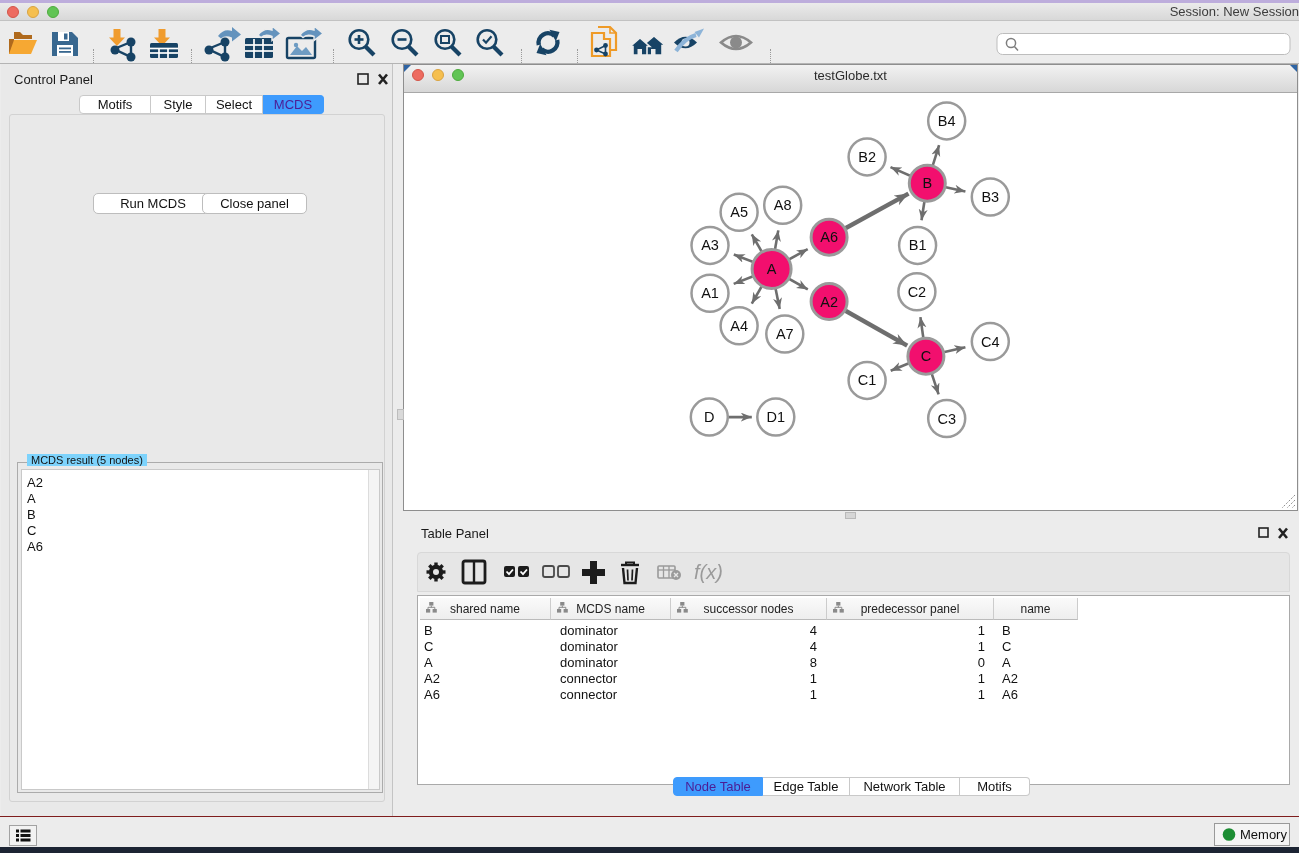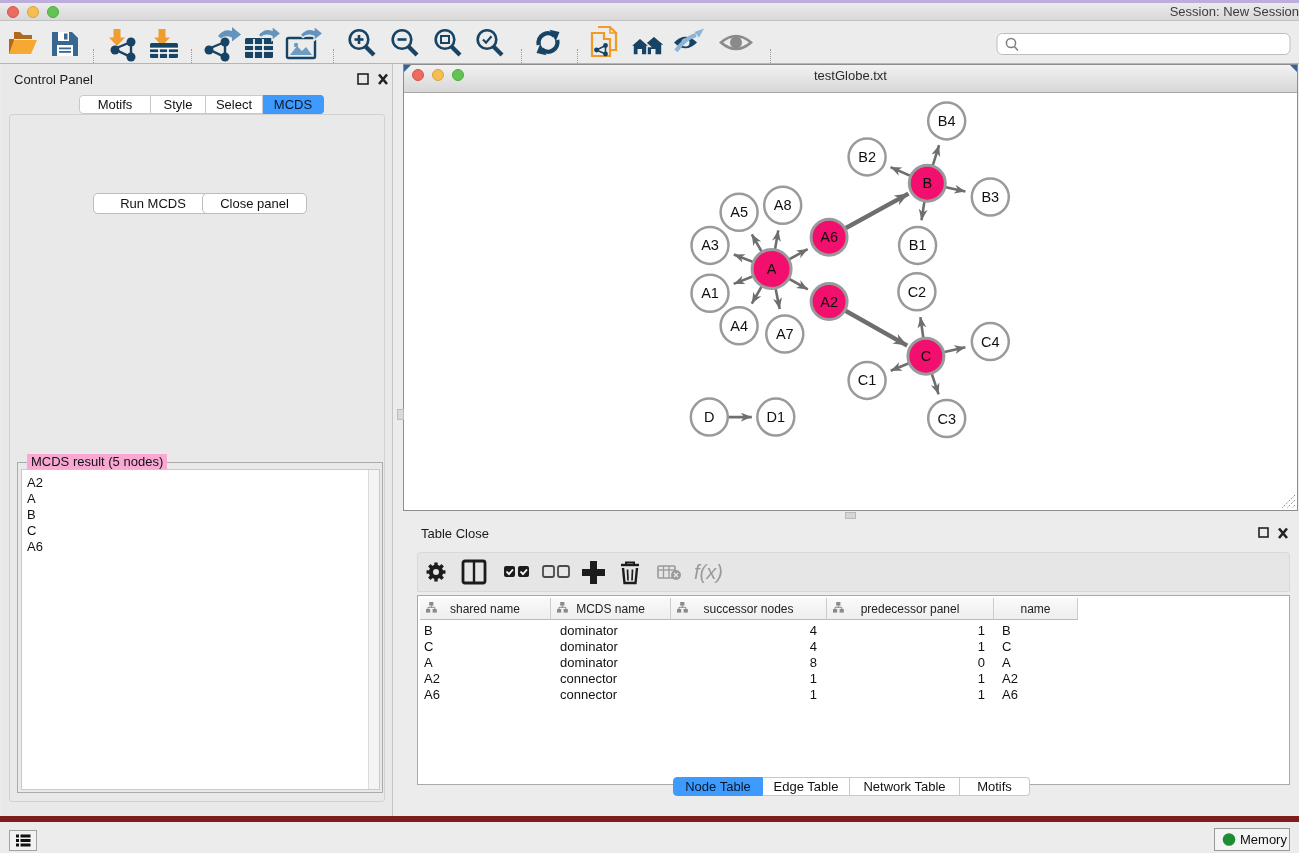--- a/index.html
+++ b/index.html
@@ -17,47 +17,47 @@
 #toolbar { left:0; top:21px; width:1299px; height:43px; background:#ececec; border-bottom:1px solid #b4b4b4; }
 .tsep { position:absolute; top:28px; height:30px; width:0; border-left:1px dotted #9a9a9a; }
 
 #cpanel { left:1px; top:64px; width:392px; height:752px; background:#e9e9e9; border-right:1px solid #c4c4c4; }
 #cpHead { position:absolute; left:0; top:0; width:100%; height:32px; }
 #cpHead .t { position:absolute; left:13px; top:8px; font-size:13px; color:#1a1a1a; }
 .tabrow { position:absolute; display:flex; }
 .tab { height:19px; line-height:18px; font-size:13px; text-align:center; background:#fff; border:1px solid #c9c9c9; border-left:none; color:#111; }
 .tab.first { border-left:1px solid #c9c9c9; border-radius:4px 0 0 4px; }
 .tab.last { border-radius:0 4px 4px 0; }
-.tab.sel { background:#3e9bfd; color:#0f172a; border-color:#3e9bfd; }
+.tab.sel { background:#3e9bfd; color:#4c1d95; border-color:#3e9bfd; }
 #cpInner { position:absolute; left:8px; top:50px; width:376px; height:688px; background:#e9e9e9; border:1px solid #d2d2d2; border-radius:3px; }
 .btn { position:absolute; background:#fff; border:1px solid #bdbdbd; border-radius:5px; font-size:13px; color:#111; text-align:center; }
 
 #combo { position:absolute; left:43px; top:96px; width:312px; height:20px; background:#fff; border:1px solid #b9b9b9; border-radius:5px; }
 #combo .txt { position:absolute; left:12px; top:2px; font-size:13px; color:#111; }
 #combo .step { position:absolute; right:-1px; top:-1px; width:20px; height:20px; border-radius:4px; background:linear-gradient(#6fb5fd,#2e8bfb); }
 
 #grp { position:absolute; left:16px; top:398px; width:366px; height:331px; border:1px solid #ababab; }
-#grp .lbl { position:absolute; left:9px; top:-9px; background:#f9a8d4; padding:0 4px; font-size:13px; color:#111; }
+#grp .lbl { position:absolute; left:9px; top:-9px; background:#7dd3fc; padding:0 4px; font-size:11px; color:#111; }
 #grpList { position:absolute; left:3px; top:6px; width:359px; height:321px; background:#fff; border:1px solid #c9c9c9; }
 #grpList .sb { position:absolute; right:0; top:0; width:11px; height:100%; background:#f4f4f4; border-left:1px solid #dcdcdc; }
 #grpList .it { position:absolute; left:5px; font-size:13px; color:#111; }
 
 #gwin { left:403px; top:64px; width:895px; height:447px; background:#fff; border:1px solid #8e8e8e; }
 #gtitle { position:absolute; left:0; top:0; width:100%; height:28px; background:linear-gradient(#f2f2f2,#d7d7d7); border-bottom:1px solid #a8a8a8; }
 #gtitle .t { width:100%; text-align:center; font-size:13px; color:#2b2b2b; line-height:21px; }
 
 #tpanel { left:403px; top:521px; width:896px; height:295px; background:#ececec; }
 #tpanel .t { position:absolute; left:18px; top:5px; font-size:13px; color:#1a1a1a; }
 #ttool { position:absolute; left:14px; top:31px; width:873px; height:40px; background:#e6e6e6; border:1px solid #d8d8d8; border-radius:4px 4px 0 0; }
 #ttable { position:absolute; left:14px; top:74px; width:873px; height:190px; background:#fff; border:1px solid #a9a9a9; }
 .thead { position:absolute; top:2px; height:22px; background:linear-gradient(#fafafa,#eee); border-right:1px solid #ccc; border-bottom:1px solid #bbb; }
 .thead .tx { width:100%; text-align:center; font-size:12px; color:#222; line-height:22px; }
 .trow { position:absolute; height:16px; font-size:13px; color:#111; }
 
-#sbar { left:0; top:816px; width:1299px; height:37px; background:#ececec; border-top:6px solid #7f1d1d; }
+#sbar { left:0; top:816px; width:1299px; height:31px; background:#ececec; border-top:1px solid #7f1d1d; }
 .fl { position:absolute; width:12px; height:12px; border-radius:50%; }
 svg text { font-family:"Liberation Sans", sans-serif; }
 </style>
 </head>
 <body>
 <div class="abs" id="deskTop"></div>
 <div class="abs" id="deskBot"></div>
 <div class="abs" id="titlebar">
   <div class="title">Session: New Session</div>
   <div class="tl" style="left:7px;background:#ed6b60;border:1px solid #d35549;"></div>
@@ -322,21 +322,21 @@
     </svg>
 
   <svg style="position:absolute;right:1px;bottom:1px;" width="15" height="15">
     <path d="M14 1 L1 14 M14 6 L6 14 M14 11 L11 14" stroke="#8e8e8e" stroke-width="1" stroke-dasharray="2,1.5" fill="none"></path>
   </svg>
 
   <div style="position:absolute;left:-7px;top:344px;width:7px;height:11px;background:#d9d9d9;border:1px solid #bdbdbd;"></div>
 </div>
 <div class="abs" style="left:845px;top:512px;width:11px;height:7px;background:#d6d6d6;border:1px solid #b9b9b9;"></div>
 <div class="abs" id="tpanel">
-  <div class="t">Table Close</div>
+  <div class="t">Table Panel</div>
   <svg style="position:absolute;left:852px;top:6px" width="40" height="13">
     <rect x="4" y="1" width="9" height="9" fill="none" stroke="#222" stroke-width="1.6"></rect>
     <path d="M24 1.5 L32 11 M32 1.5 L24 11" stroke="#222" stroke-width="2.6"></path>
   </svg>
   <div id="ttool">
     <svg width="871" height="38" viewBox="0 0 871 38">
 
       <g fill="#1c1c1c">
         <circle cx="18" cy="19" r="7.2"></circle>
         <g stroke="#1c1c1c" stroke-width="3.4">

